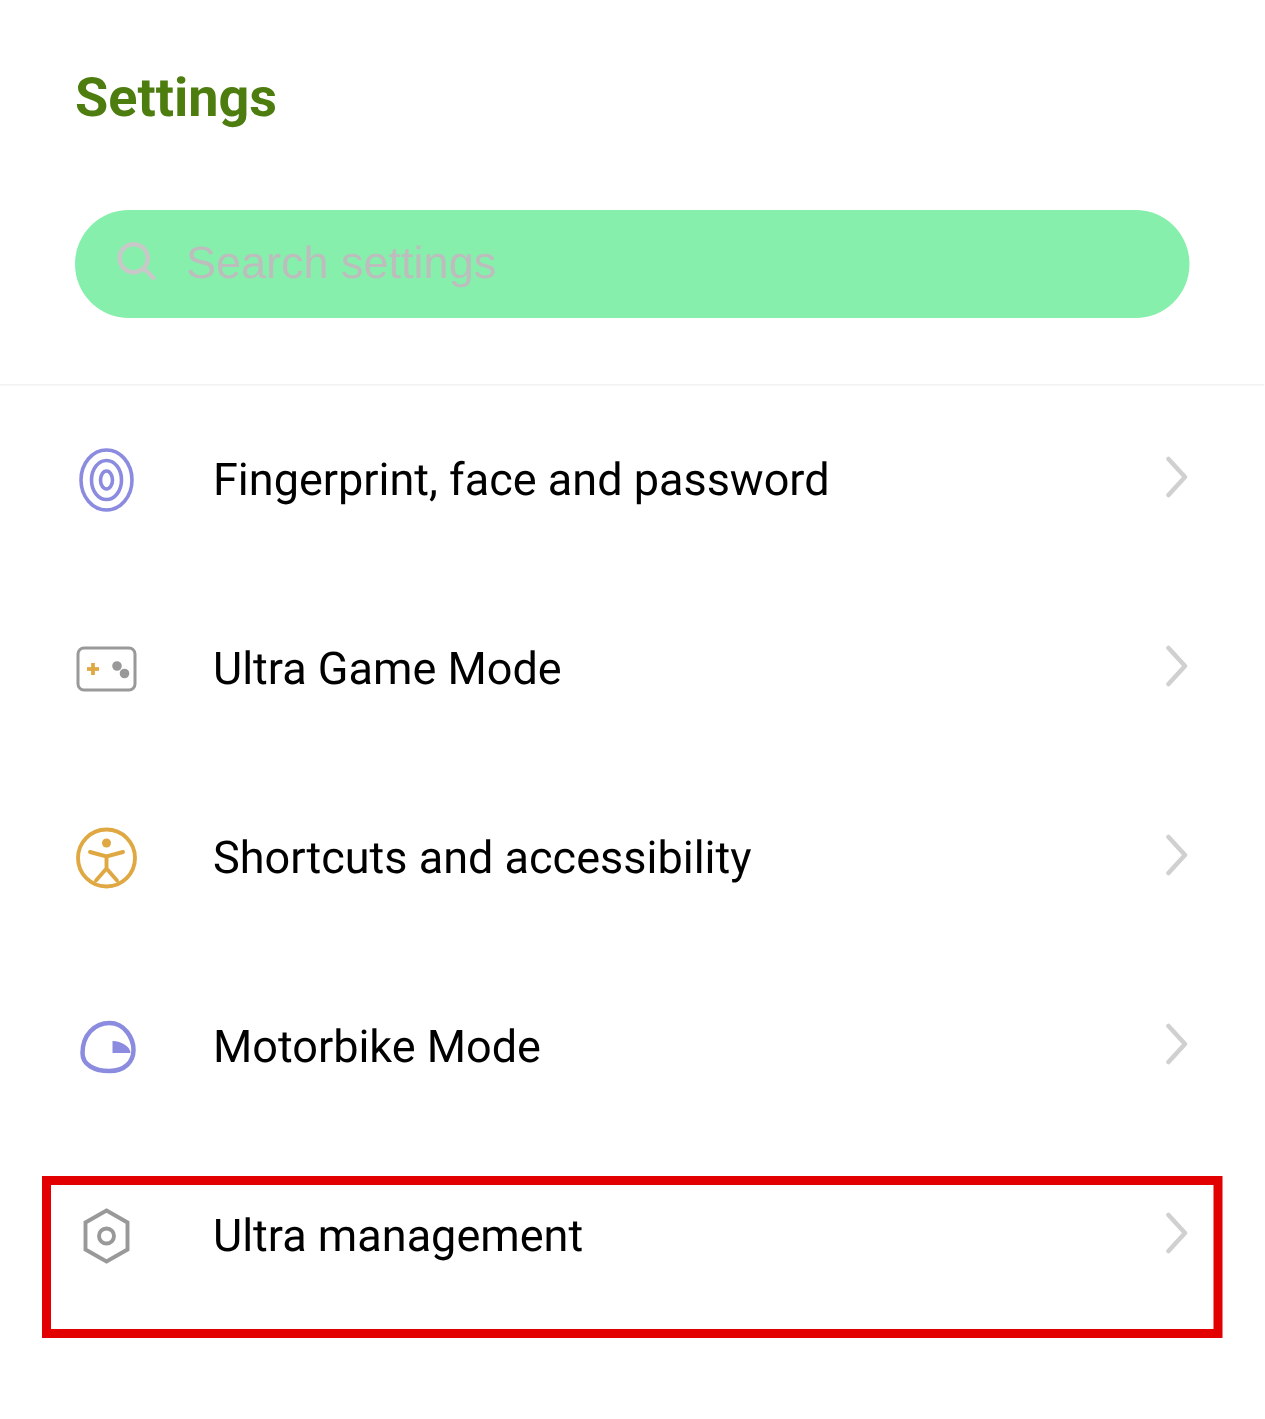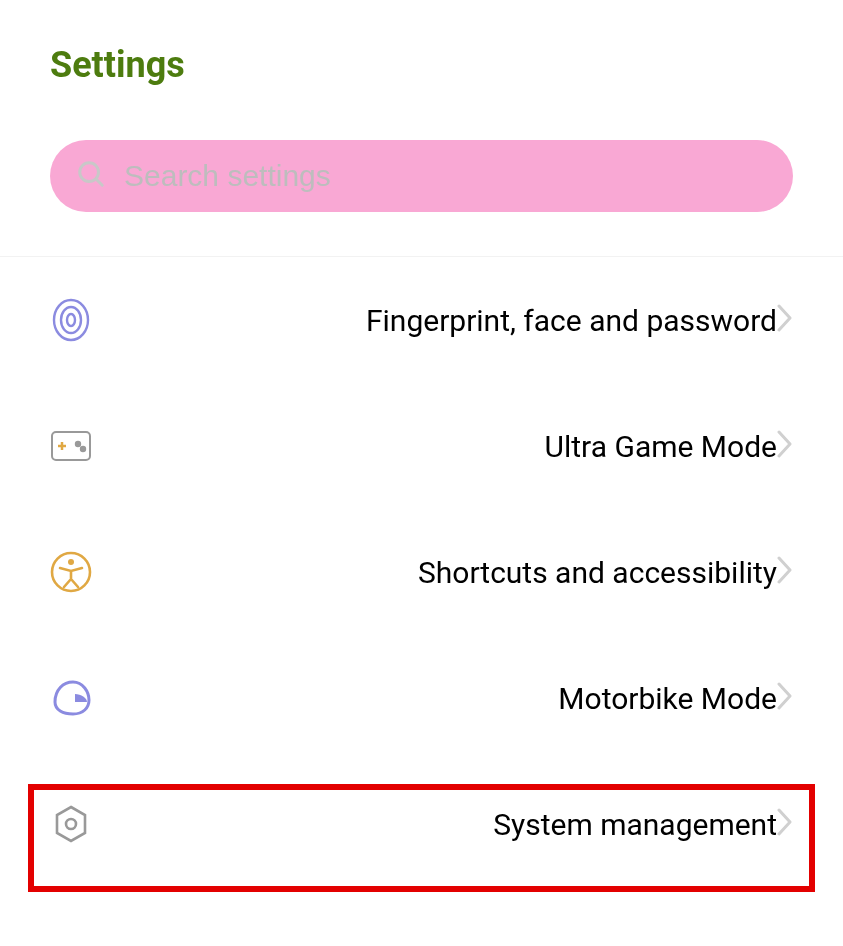--- a/index.html
+++ b/index.html
@@ -1,33 +1,33 @@
 <!DOCTYPE html>
 <html><head>
 <meta charset="utf-8">
 <style>
   * { box-sizing: border-box; margin: 0; padding: 0; }
   html, body { width: 843px; height: 946px; background: #fff; font-family: -apple-system, BlinkMacSystemFont, "Segoe UI", Roboto, Helvetica, Arial, sans-serif; }
   .container { width: 100%; height: 100%; position: relative; }
   .title { font-size: 36px; font-weight: 700; color: #4d7c0f; padding: 44px 0 0 50px; }
   .search-wrap { padding: 54px 50px 0 50px; }
   .search-bar {
-    width: 100%; height: 72px; background: #f9a8d4; border-radius: 36px;
+    width: 100%; height: 72px; background: #86efac; border-radius: 36px;
     display: flex; align-items: center; padding: 0 26px;
   }
   .search-bar svg { flex: 0 0 auto; }
   .search-input {
     border: none; outline: none; background: transparent; font-size: 30px;
     color: #333; margin-left: 18px; width: 100%;
   }
   .search-input::placeholder { color: #bdbdbd; }
   .list { margin-top: 44px; border-top: 1px solid #f2f2f2; }
   .item {
     display: flex; align-items: center; height: 126px; padding: 0 50px;
-    cursor: pointer; position: relative; text-align: right;
+    cursor: pointer; position: relative;
   }
   .item-icon { width: 42px; height: 42px; display: flex; align-items: center; justify-content: center; flex: 0 0 42px; }
   .item-label { font-size: 30px; color: #000; margin-left: 50px; flex: 1; }
   .chevron { flex: 0 0 auto; }
   .highlight {
     position: absolute; left: 28px; right: 28px; top: 784px; height: 108px;
     border: 6px solid #e30000; pointer-events: none;
   }
 </style>
 </head>
@@ -115,21 +115,21 @@
       </span>
     </div>
 
     <div class="item">
       <span class="item-icon">
         <svg width="40" height="40" viewBox="0 0 40 40" fill="none" stroke="#999" stroke-width="2.6">
           <polygon points="20,3 34,11 34,29 20,37 6,29 6,11"></polygon>
           <circle cx="20" cy="20" r="5"></circle>
         </svg>
       </span>
-      <span class="item-label">System management</span>
+      <span class="item-label">Ultra management</span>
       <span class="chevron">
         <svg width="16" height="28" viewBox="0 0 16 28" fill="none" stroke="#d0d0d0" stroke-width="3" stroke-linecap="round" stroke-linejoin="round">
           <polyline points="2,2 13,14 2,26"></polyline>
         </svg>
       </span>
     </div>
 
   </div>
 
   <div class="highlight"></div>

